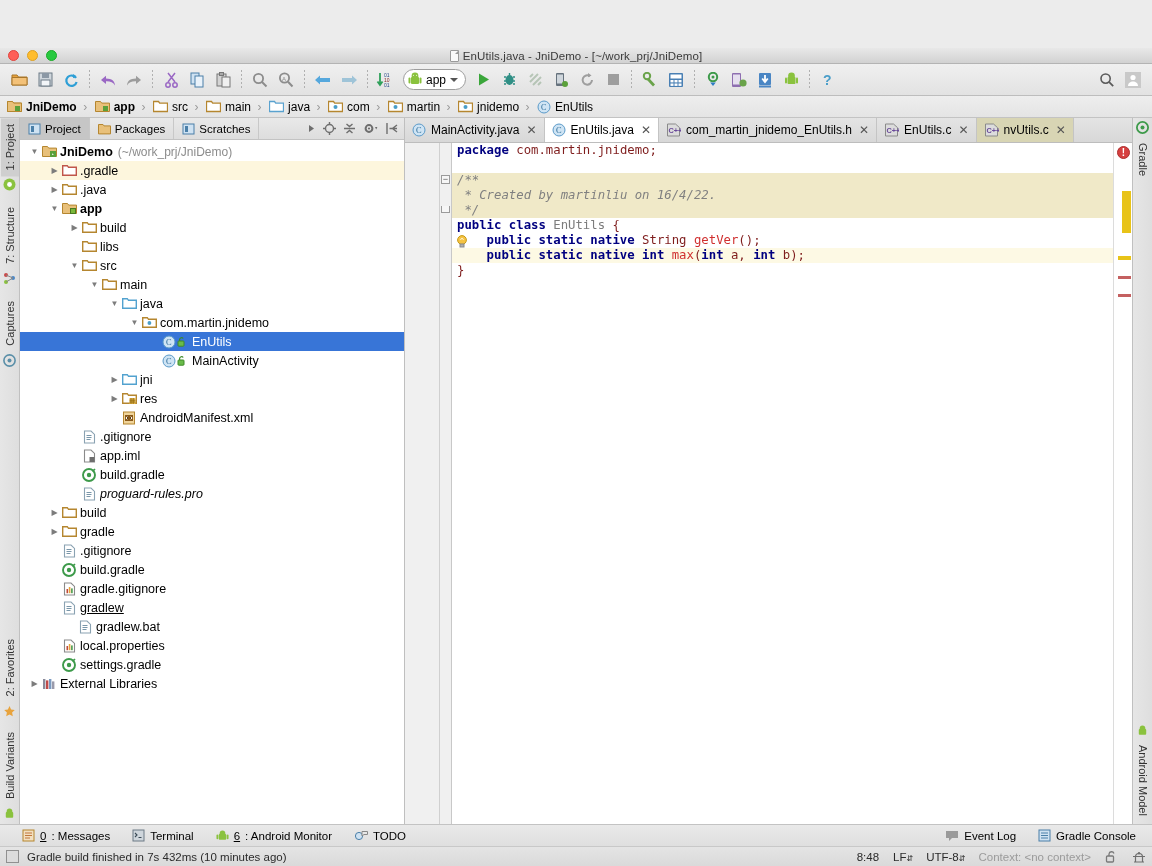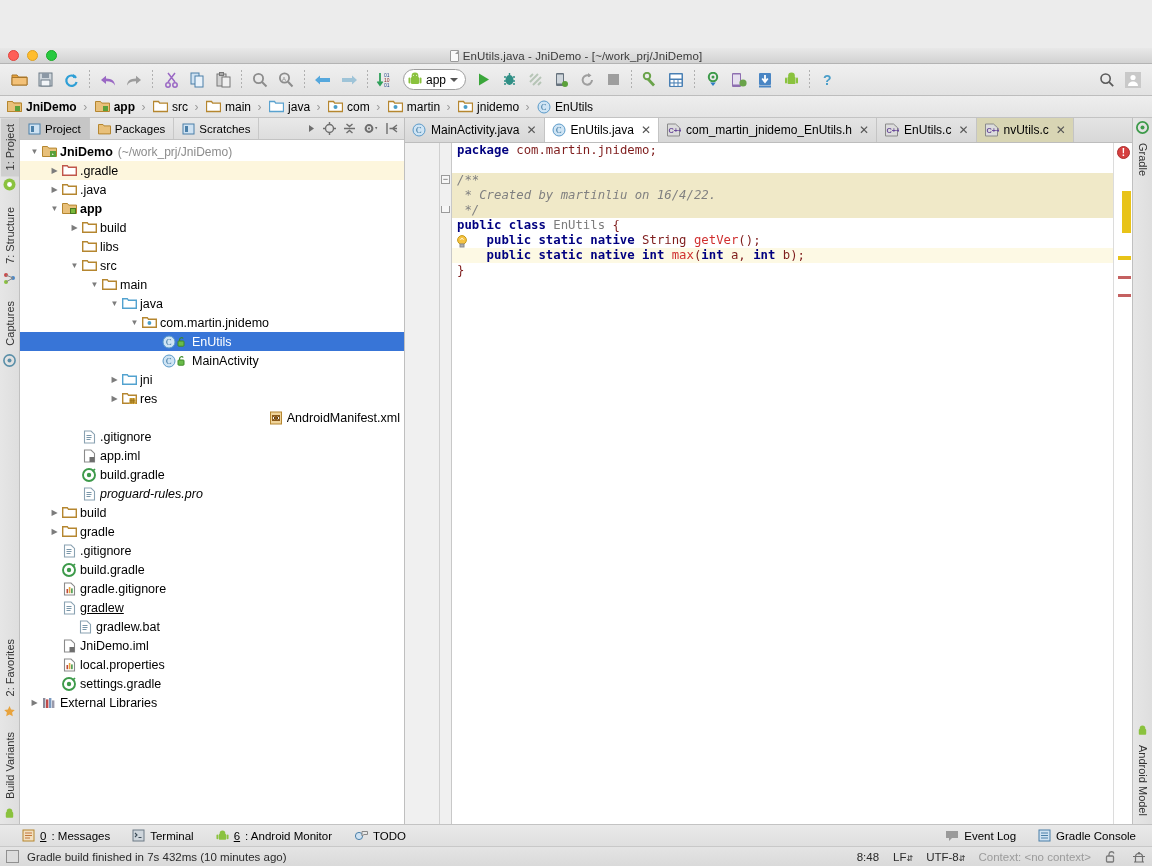--- a/index.html
+++ b/index.html
@@ -807,21 +807,21 @@
             <span class="twisty">▶</span>
             <span class="ico">
               <svg width="15" height="13" viewBox="0 0 15 13">
                 <path d="M.7 1.7h4.6l1.2 1.6h7.8v8H.7z" fill="#fff" stroke="#b5862f" stroke-width="1.4"></path>
                 <rect x="7.5" y="6" width="6" height="6" fill="#e8b84a"></rect>
                 <path d="M9 6v6M11.2 6v6M7.5 8.2h6M7.5 10h6" stroke="#8a6410" stroke-width=".8"></path>
               </svg>
             </span>
             <span class="lbl">res</span>
           </div>
-          <div class="row" style="padding-left: 88px; justify-content: flex-end;">
+          <div class="row" style="padding-left: 88px;">
             <span class="twisty"></span>
             <span class="ico">
               <svg width="14" height="14" viewBox="0 0 14 14">
                 <rect x="1.5" y="1" width="11" height="12" fill="#f0d49a" stroke="#b5862f"></rect>
                 <rect x="3" y="4" width="8" height="6" fill="#8a5a1a"></rect>
                 <path d="M5.3 5.6L4 7l1.3 1.4M8.7 5.6L10 7 8.7 8.4" stroke="#fff" stroke-width="1"></path>
               </svg>
             </span>
             <span class="lbl">AndroidManifest.xml</span>
           </div>
@@ -929,30 +929,20 @@
           </div>
           <div class="row" style="padding-left: 44px;">
             <span class="twisty"></span>
             <span class="ico">
               <svg width="13" height="14" viewBox="0 0 13 14">
                 <path d="M1.5 1h6.5l3.5 3.4V13h-10z" fill="#fff" stroke="#8aa2b2" stroke-width="1.1"></path>
                 <path d="M3.5 5.5h5M3.5 7.5h5M3.5 9.5h4" stroke="#6a8a9f" stroke-width=".9"></path>
               </svg>
             </span>
             <span class="lbl">gradlew.bat</span>
-          </div>
-          <div class="row" style="padding-left: 28px;">
-            <span class="twisty"></span>
-            <span class="ico">
-              <svg width="13" height="14" viewBox="0 0 13 14">
-                <path d="M1.5 1h6.5l3.5 3.4V13h-10z" fill="#fff" stroke="#8a8a8a" stroke-width="1.1"></path>
-                <rect x="6.5" y="8" width="5" height="5" fill="#6e6e6e"></rect>
-              </svg>
-            </span>
-            <span class="lbl">JniDemo.iml</span>
           </div>
           <div class="row" style="padding-left: 28px;">
             <span class="twisty"></span>
             <span class="ico">
               <svg width="13" height="14" viewBox="0 0 13 14">
                 <path d="M1.5 1h6.5l3.5 3.4V13h-10z" fill="#fff" stroke="#8a8a8a" stroke-width="1.1"></path>
                 <rect x="3.5" y="7" width="1.6" height="4.2" fill="#c04a3a"></rect>
                 <rect x="5.8" y="5" width="1.6" height="6.2" fill="#e8a33d"></rect>
                 <rect x="8.1" y="6.4" width="1.6" height="4.8" fill="#4a9a4a"></rect>
               </svg>

